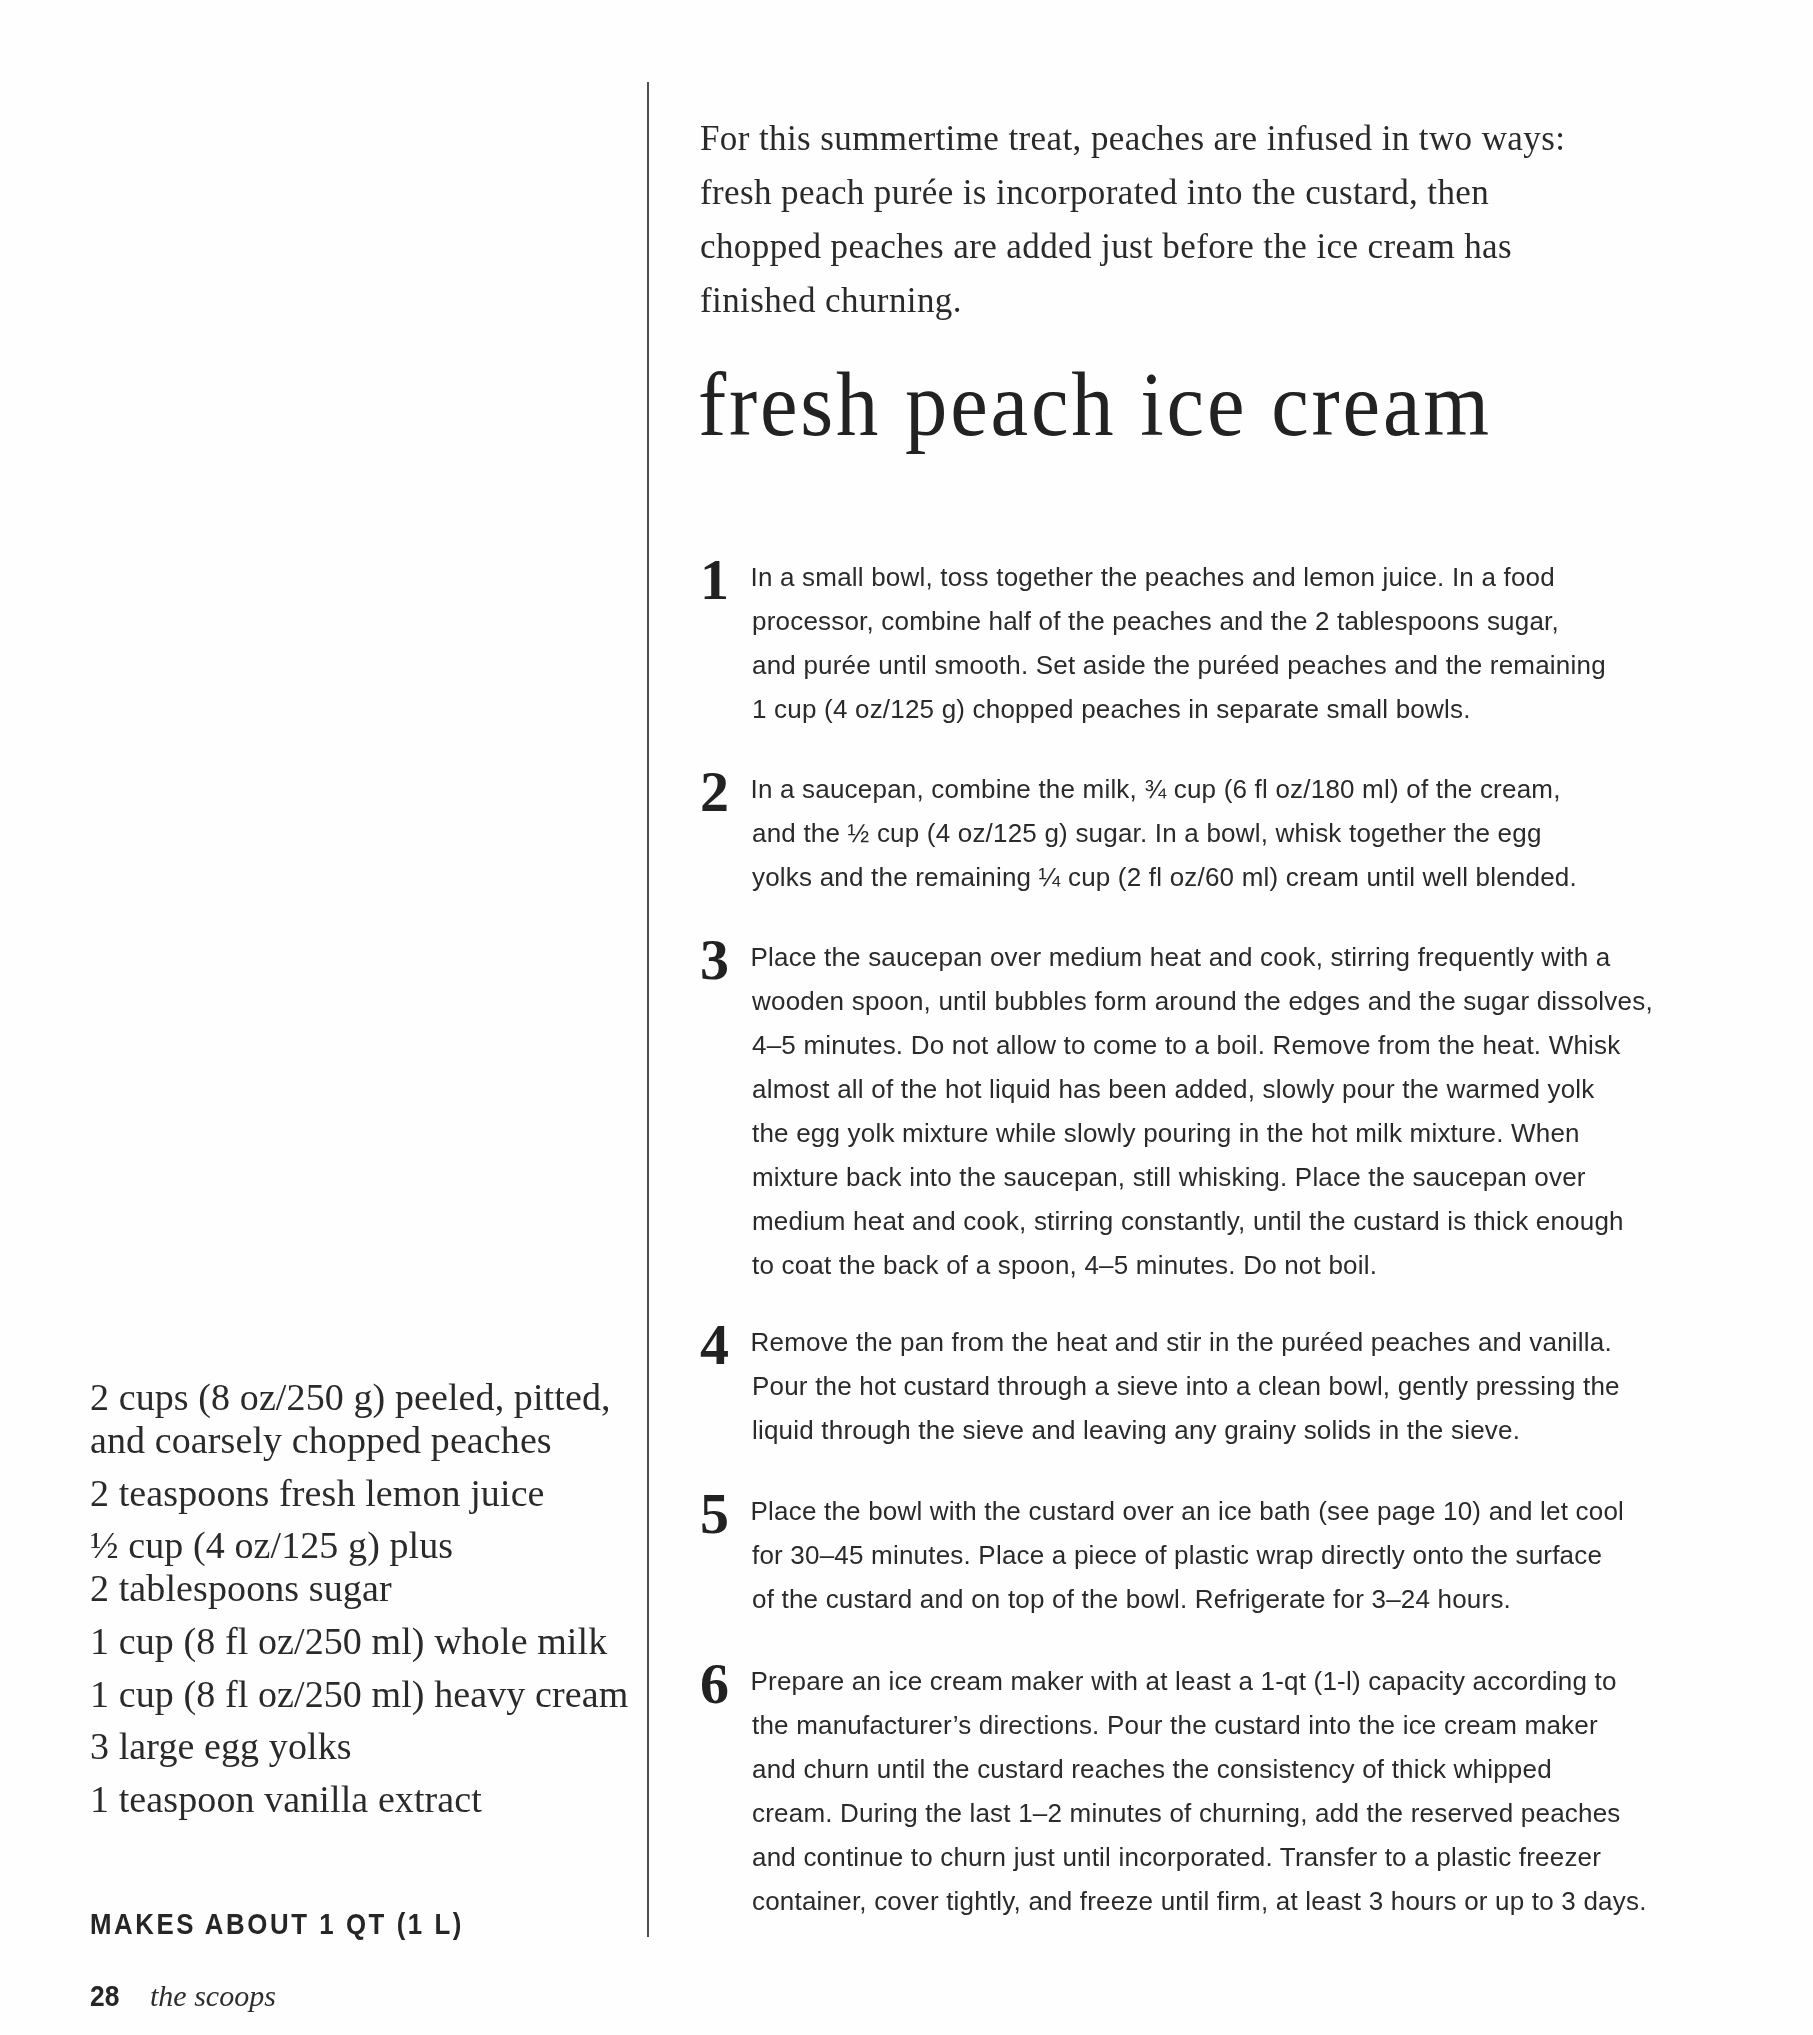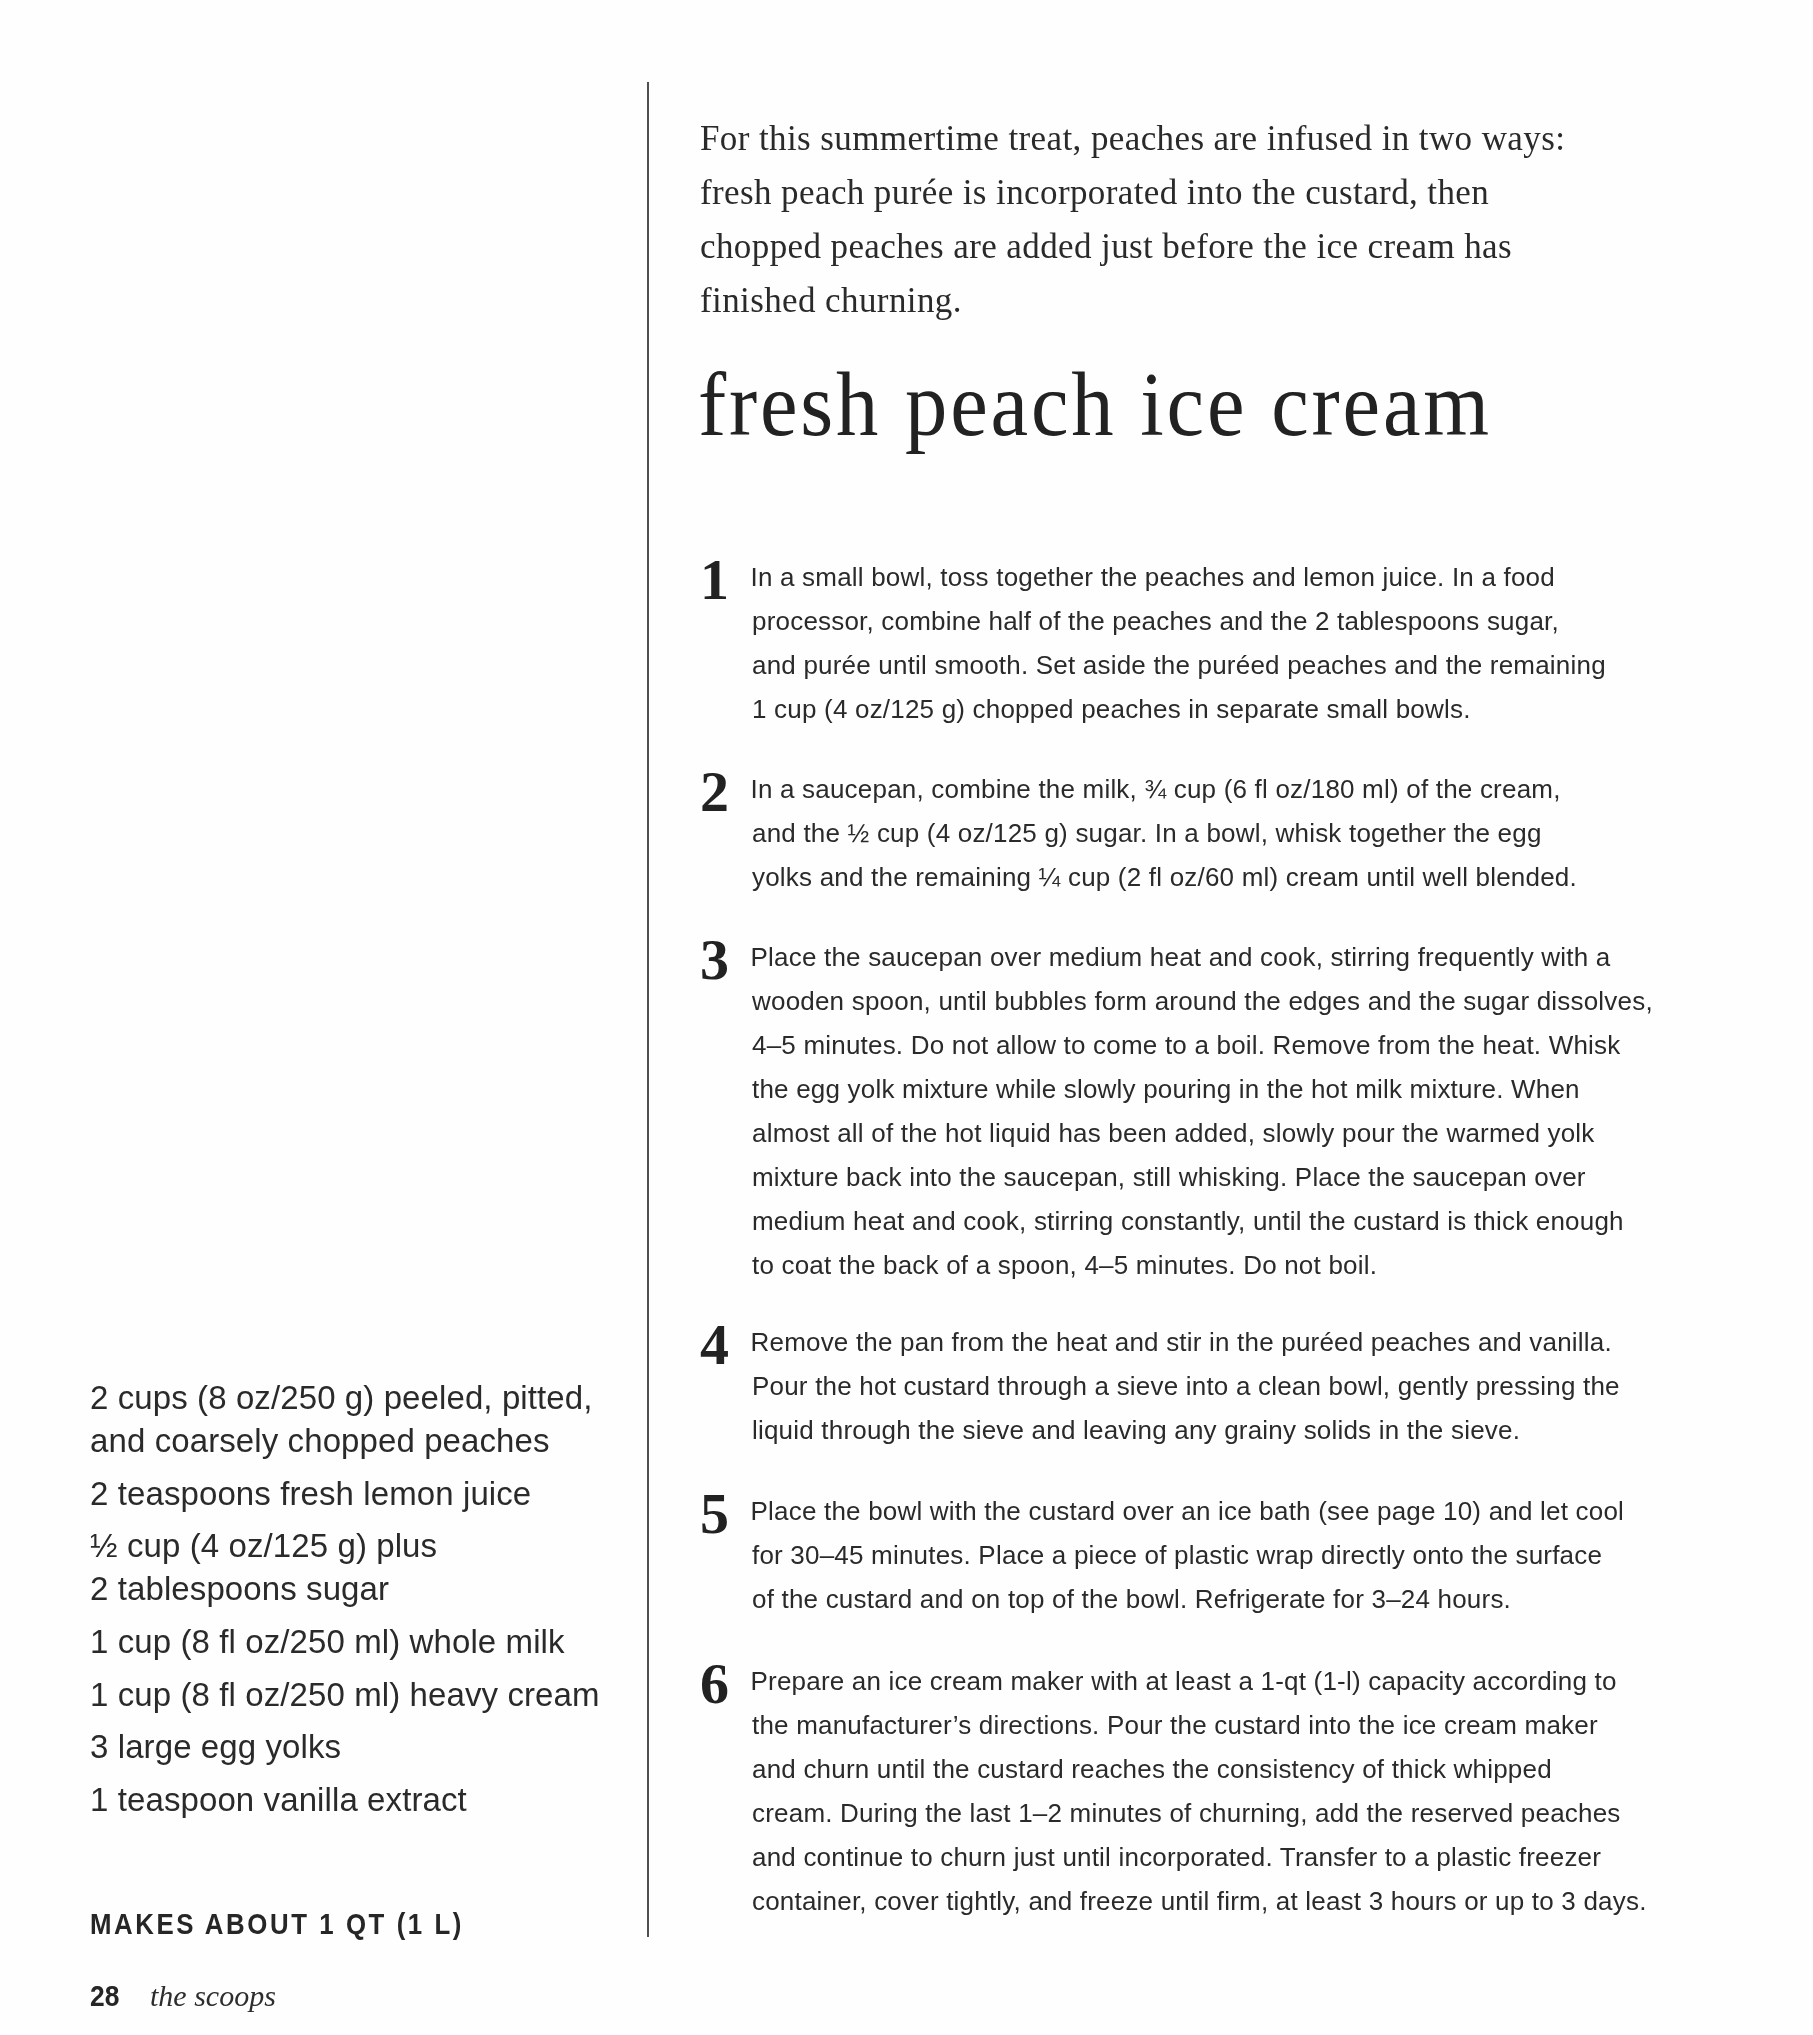--- a/index.html
+++ b/index.html
@@ -21,22 +21,22 @@
       height: 2035px;
       background: #fefefe;
     }
 
     
     .ingredients {
       position: absolute;
       left: 90px;
       top: 1376px;
       width: 524px;
-      font-family: Liberation Sans, sans-serif;
-      font-size: 33px;
+      font-family: Liberation Serif, serif;
+      font-size: 38px;
       line-height: 43px;
       color: #2a2a2a;
       letter-spacing: 0.1px;
     }
     .ingredient {
       margin: 0 0 9.7px 0;
     }
     .ingredient .line {
       display: block;
       white-space: nowrap;
@@ -223,22 +223,22 @@
       <span class="line">yolks and the remaining ¼ cup (2 fl oz/60 ml) cream until well blended.</span>
     </div>
   </div>
 
   <div class="step" style="top:935px;">
     <div class="step-num">3</div>
     <div class="step-body">
       <span class="line first">Place the saucepan over medium heat and cook, stirring frequently with a</span>
       <span class="line">wooden spoon, until bubbles form around the edges and the sugar dissolves,</span>
       <span class="line">4–5 minutes. Do not allow to come to a boil. Remove from the heat. Whisk</span>
+      <span class="line">almost all of the hot liquid has been added, slowly pour the warmed yolk</span>
       <span class="line">the egg yolk mixture while slowly pouring in the hot milk mixture. When</span>
-      <span class="line">almost all of the hot liquid has been added, slowly pour the warmed yolk</span>
       <span class="line">mixture back into the saucepan, still whisking. Place the saucepan over</span>
       <span class="line">medium heat and cook, stirring constantly, until the custard is thick enough</span>
       <span class="line">to coat the back of a spoon, 4–5 minutes. Do not boil.</span>
     </div>
   </div>
 
   <div class="step" style="top:1320px;">
     <div class="step-num">4</div>
     <div class="step-body">
       <span class="line first">Remove the pan from the heat and stir in the puréed peaches and vanilla.</span>

